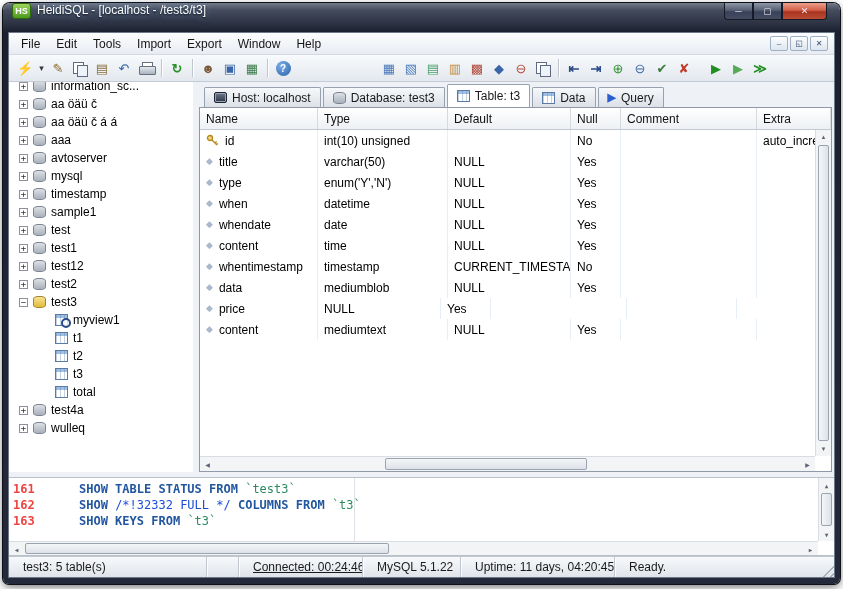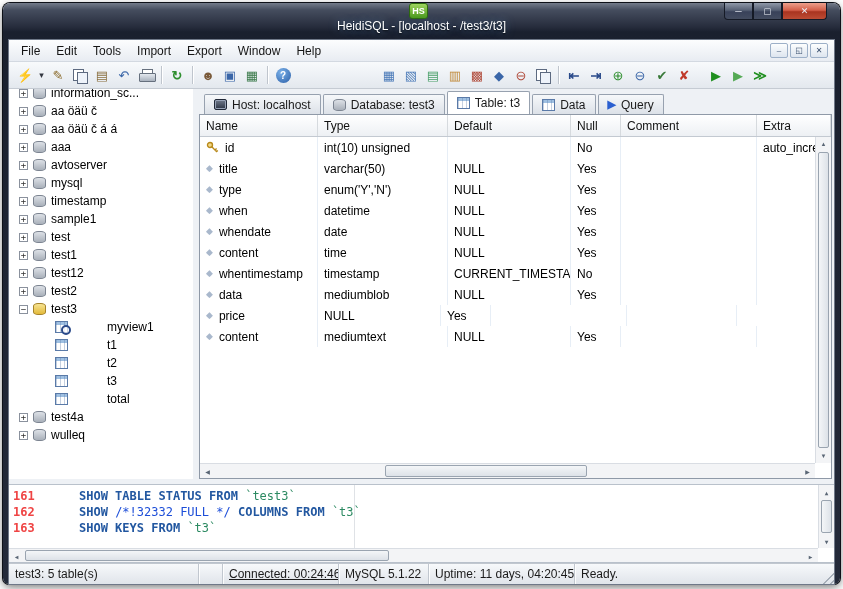--- a/index.html
+++ b/index.html
@@ -5,21 +5,21 @@
   * { box-sizing:border-box; margin:0; padding:0; }
   html,body { width:843px; height:589px; }
   body { font-family:"Liberation Sans",sans-serif; background:#ffffff; position:relative; overflow:hidden; }
 
   
   .window { position:absolute; left:3px; top:3px; width:837px; height:581px;
     border-radius:7px 7px 6px 6px;
     background:linear-gradient(180deg,#737b8a 0,#454d5e 7px,#262c3c 24px,#1a202e 29px,#242a3a 100%);
     box-shadow:0 0 0 1px #0e1118, 0 3px 10px rgba(0,0,0,.55);
     padding:0 5px 6px 5px; }
-  .titlebar { height:36px; display:flex; align-items:center; padding:0 4px; position:relative;flex-direction:column; }
+  .titlebar { height:29px; display:flex; padding:0 4px; position:relative; }
   .app-icon { width:19px; height:16px; background:linear-gradient(#9ed45e,#4c9a1c); border:1px solid #2d6a0e; border-radius:3px;
     color:#fff; font-size:9px; font-weight:bold; display:flex; align-items:center; justify-content:center; margin-right:6px; }
   .title-text { color:#fff; font-size:12px; text-shadow:0 0 8px rgba(130,190,255,.55), 0 1px 2px #000; }
   .winbtns { position:absolute; top:0; right:8px; display:flex; }
   .wb { width:29px; height:17px; display:flex; align-items:center; justify-content:center; color:#e9edf4; font-size:9px;
     background:linear-gradient(#8f98a8 0%,#566074 45%,#39425a 55%,#434c60); border:1px solid #151a26; border-top:none; cursor:default; }
   .wb.min { border-radius:0 0 0 4px; }
   .wb.close { width:45px; background:linear-gradient(#eda08c 0%,#d4604a 45%,#a93420 55%,#bc4c34); border-radius:0 0 4px 0; }
 
   .client { background:#eef1f5; height:calc(100% - 29px); display:flex; flex-direction:column; border:1px solid #6f7888; }
@@ -47,21 +47,21 @@
   .ico-copy::before { content:""; position:absolute; left:0; top:0; width:9px; height:10px; background:#fff; border:1px solid #5d6a80; }
   .ico-copy::after  { content:""; position:absolute; left:4px; top:3px; width:9px; height:10px; background:#eef3fa; border:1px solid #5d6a80; }
   .ico-print::before { content:""; position:absolute; left:3px; top:0; width:9px; height:5px; background:#fff; border:1px solid #66707e; }
   .ico-print::after  { content:""; position:absolute; left:0; top:4px; width:15px; height:7px; background:linear-gradient(#e3e8ee,#a9b2be); border:1px solid #66707e; border-radius:1px; }
 
   
   .workspace { flex:1; display:flex; min-height:0; }
   .tree { width:184px; flex:none; background:#fff; overflow:hidden; padding-top:0; }
   .tree-inner { margin-top:-5px; }
   .trow { height:18px; display:flex; align-items:center; font-size:12px; color:#000; padding-left:10px; white-space:nowrap; }
-  .trow.child { padding-left:46px;gap:34px; }
+  .trow.child { padding-left:46px; }
   .texp { width:9px; height:9px; border:1px solid #8a919d; background:#fff; color:#333; font-size:9px; line-height:7px;
     text-align:center; margin-right:5px; flex:none; font-family:"DejaVu Sans Mono",monospace; }
   .ticon { margin-right:5px; flex:none; position:relative; }
   .tico-db { width:13px; height:12px; background:linear-gradient(#dde1e7,#a9b0ba); border:1px solid #7c8491; border-radius:5px/3px; }
   .tico-db-open { width:13px; height:12px; background:linear-gradient(#f7e493,#e2b93a); border:1px solid #a5832a; border-radius:5px/3px; }
   .tico-table { width:13px; height:12px; border:1px solid #5a7aa8;
     background:repeating-linear-gradient(90deg, rgba(90,122,168,.35) 0 1px, transparent 1px 4px), linear-gradient(#9fc0e2 0 3px,#fff 3px); }
   .tico-view { width:13px; height:12px; border:1px solid #5a7aa8;
     background:repeating-linear-gradient(90deg, rgba(90,122,168,.35) 0 1px, transparent 1px 4px), linear-gradient(#9fc0e2 0 3px,#fff 3px); }
   .tico-view::after { content:""; position:absolute; right:-4px; bottom:-3px; width:6px; height:6px; border:2px solid #2a4a8a;
@@ -115,21 +115,21 @@
   .log-vscroll { position:absolute; right:0; top:0; bottom:14px; width:16px; background:#f3f4f6; border-left:1px solid #d9dde3;
     display:flex; flex-direction:column; }
   .log-hscroll { position:absolute; left:0; right:16px; bottom:0; height:14px; background:#f3f4f6; border-top:1px solid #d9dde3; }
   .log-hthumb { position:absolute; left:16px; width:45%; top:1px; height:11px; background:linear-gradient(#f4f6f8,#dde2e8);
     border:1px solid #9aa4b0; border-radius:2px; }
 
   
   .statusbar { height:21px; flex:none; background:linear-gradient(#f7f9fb,#e0e4ea); border-top:1px solid #c1c7cf;
     display:flex; align-items:stretch; font-size:12px; color:#1a1a1a; }
   .sbp { padding:0 6px; display:flex; align-items:center; border-right:1px solid #c1c7cf; box-shadow:1px 0 0 rgba(255,255,255,.85);
-    white-space:nowrap; overflow:hidden; }
+    white-space:nowrap; overflow:hidden;margin-left:8px; }
   .sbp.p0 { width:190px; } .sbp.p1 { width:24px; } .sbp.p2 { width:116px;text-decoration:underline; } .sbp.p3 { width:90px; } .sbp.p4 { width:146px; }
   .sbp.p5 { flex:1; border-right:none; box-shadow:none; }
   .grip { width:15px; align-self:flex-end; height:15px;
     background:repeating-linear-gradient(-45deg, transparent 0 2px, #a7afb9 2px 3px, transparent 3px 5px);
     clip-path:polygon(100% 0,100% 100%,0 100%); }
 </style>
 </head>
 <body>
 
 <div class="window">

